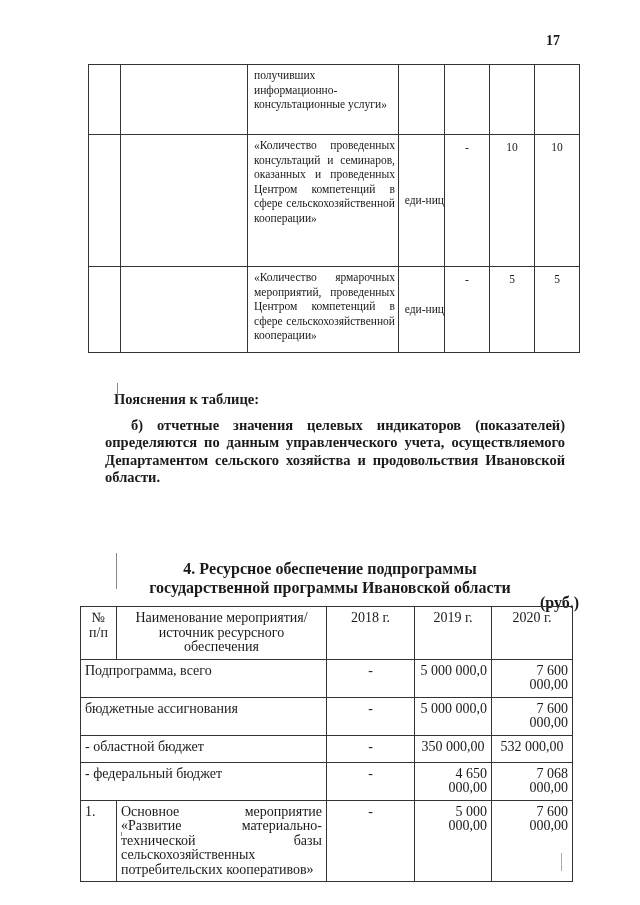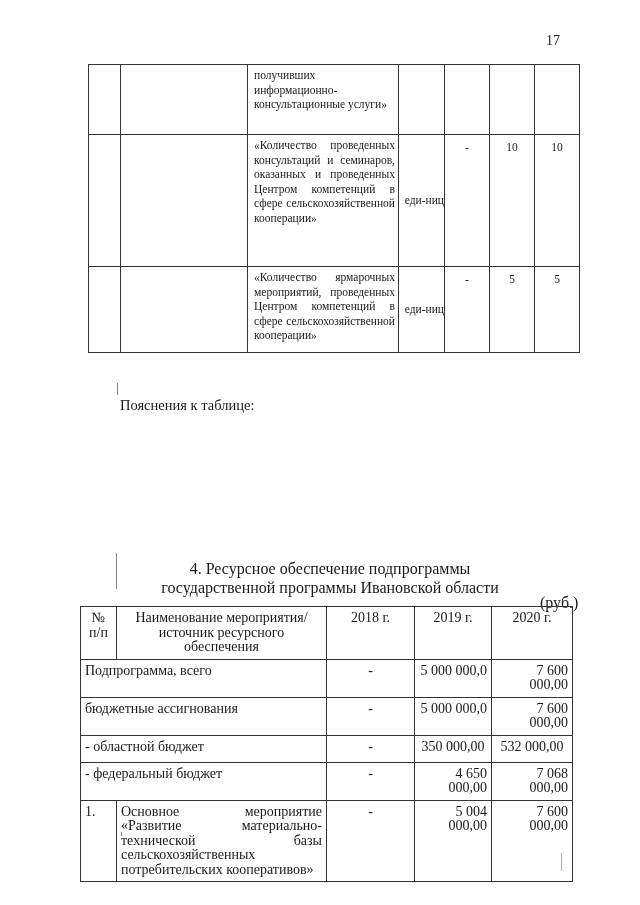--- a/index.html
+++ b/index.html
@@ -1,27 +1,27 @@
 <!DOCTYPE html>
 <html><head>
 <meta charset="utf-8">
 <style>
   html, body { margin: 0; padding: 0; background: #ffffff; }
   body { width: 640px; height: 905px; position: relative; overflow: hidden;
          font-family: "Liberation Serif", "DejaVu Serif", serif; color: #1a1a1a; }
-  .abs { position: absolute; }
+  .abs { position: absolute; font-weight: bold; }
   .page-num { left: 546px; top: 33px; font-size: 14px; }
   table { border-collapse: collapse; position: absolute; padding-left: 12px; }
   td { border: 1px solid #333; vertical-align: top; padding: 0; }
   .t1 { left: 88px; top: 64px; font-size: 11.5px; line-height: 14.6px; }
   .t1 td.desc { padding: 3px 3px 4px 6px; text-align: justify; }
   .t1 td.unit { text-align: right; vertical-align: middle; }
   .t1 td.num { text-align: center; padding-top: 5px; }
   .notes { left: 97px; top: 383px; width: 476px; font-size: 14.5px; line-height: 17.5px; text-align: justify; }
-  .notes p { margin: 14px; }
+  .notes p { margin: 8px; }
   .notes .ind { text-indent: 26px; }
   .notes .first { padding-left: 9px; }
   .sec-title { left: 80px; top: 559px; width: 500px; text-align: center; font-size: 16px; line-height: 19px; }
   .unit-label { left: 540px; top: 594px; font-size: 16px; }
   .t2 { left: 80px; top: 606px; font-size: 14px; line-height: 14.5px; }
   .t2 td { padding: 4px 4px; }
   .t2 .c { text-align: center; }
   .t2 .r { text-align: right; }
   .t2 .j { text-align: justify; }
   .mark { background: #888; width: 1px; }
@@ -67,20 +67,21 @@
     <td class="unit">еди-ниц</td>
     <td class="num">-</td>
     <td class="num">5</td>
     <td class="num">5</td>
   </tr>
 </tbody>
   </table>
 
 <div class="abs notes">
   <p class="first">Пояснения к таблице:</p>
+  <p class="ind">б) отчетные значения целевых индикаторов (показателей) определяются по данным управленческого учета, осуществляемого Департаментом сельского хозяйства и продовольствия Ивановской области.</p>
 </div>
 
 <div class="abs sec-title">
   <div>4. Ресурсное обеспечение подпрограммы</div>
   <div>государственной программы Ивановской области</div>
 </div>
 <div class="abs unit-label">(руб.)</div>
 
 <table class="t2">
   <colgroup>
@@ -119,21 +120,21 @@
   <tr>
     <td colspan="2" style="height:18px">- федеральный бюджет</td>
     <td class="c">-</td>
     <td class="r">4 650 000,00</td>
     <td class="r">7 068 000,00</td>
   </tr>
   <tr>
     <td style="height:58px">1.</td>
     <td class="j">Основное мероприятие «Развитие материально-технической базы сельскохозяйственных потребительских кооперативов»</td>
     <td class="c">-</td>
-    <td class="r">5 004 000,00</td>
+    <td class="r">5 000 000,00</td>
     <td class="r">7 600 000,00</td>
   </tr>
 </tbody>
   </table>
 
 <div class="abs mark" style="left:116px;top:553px;height:36px"></div>
 <div class="abs mark" style="left:117px;top:383px;height:12px"></div>
 <div class="abs mark" style="left:121px;top:832px;height:4px"></div>
 <div class="abs mark" style="left:561px;top:853px;height:18px;background:#aaa"></div>
 

